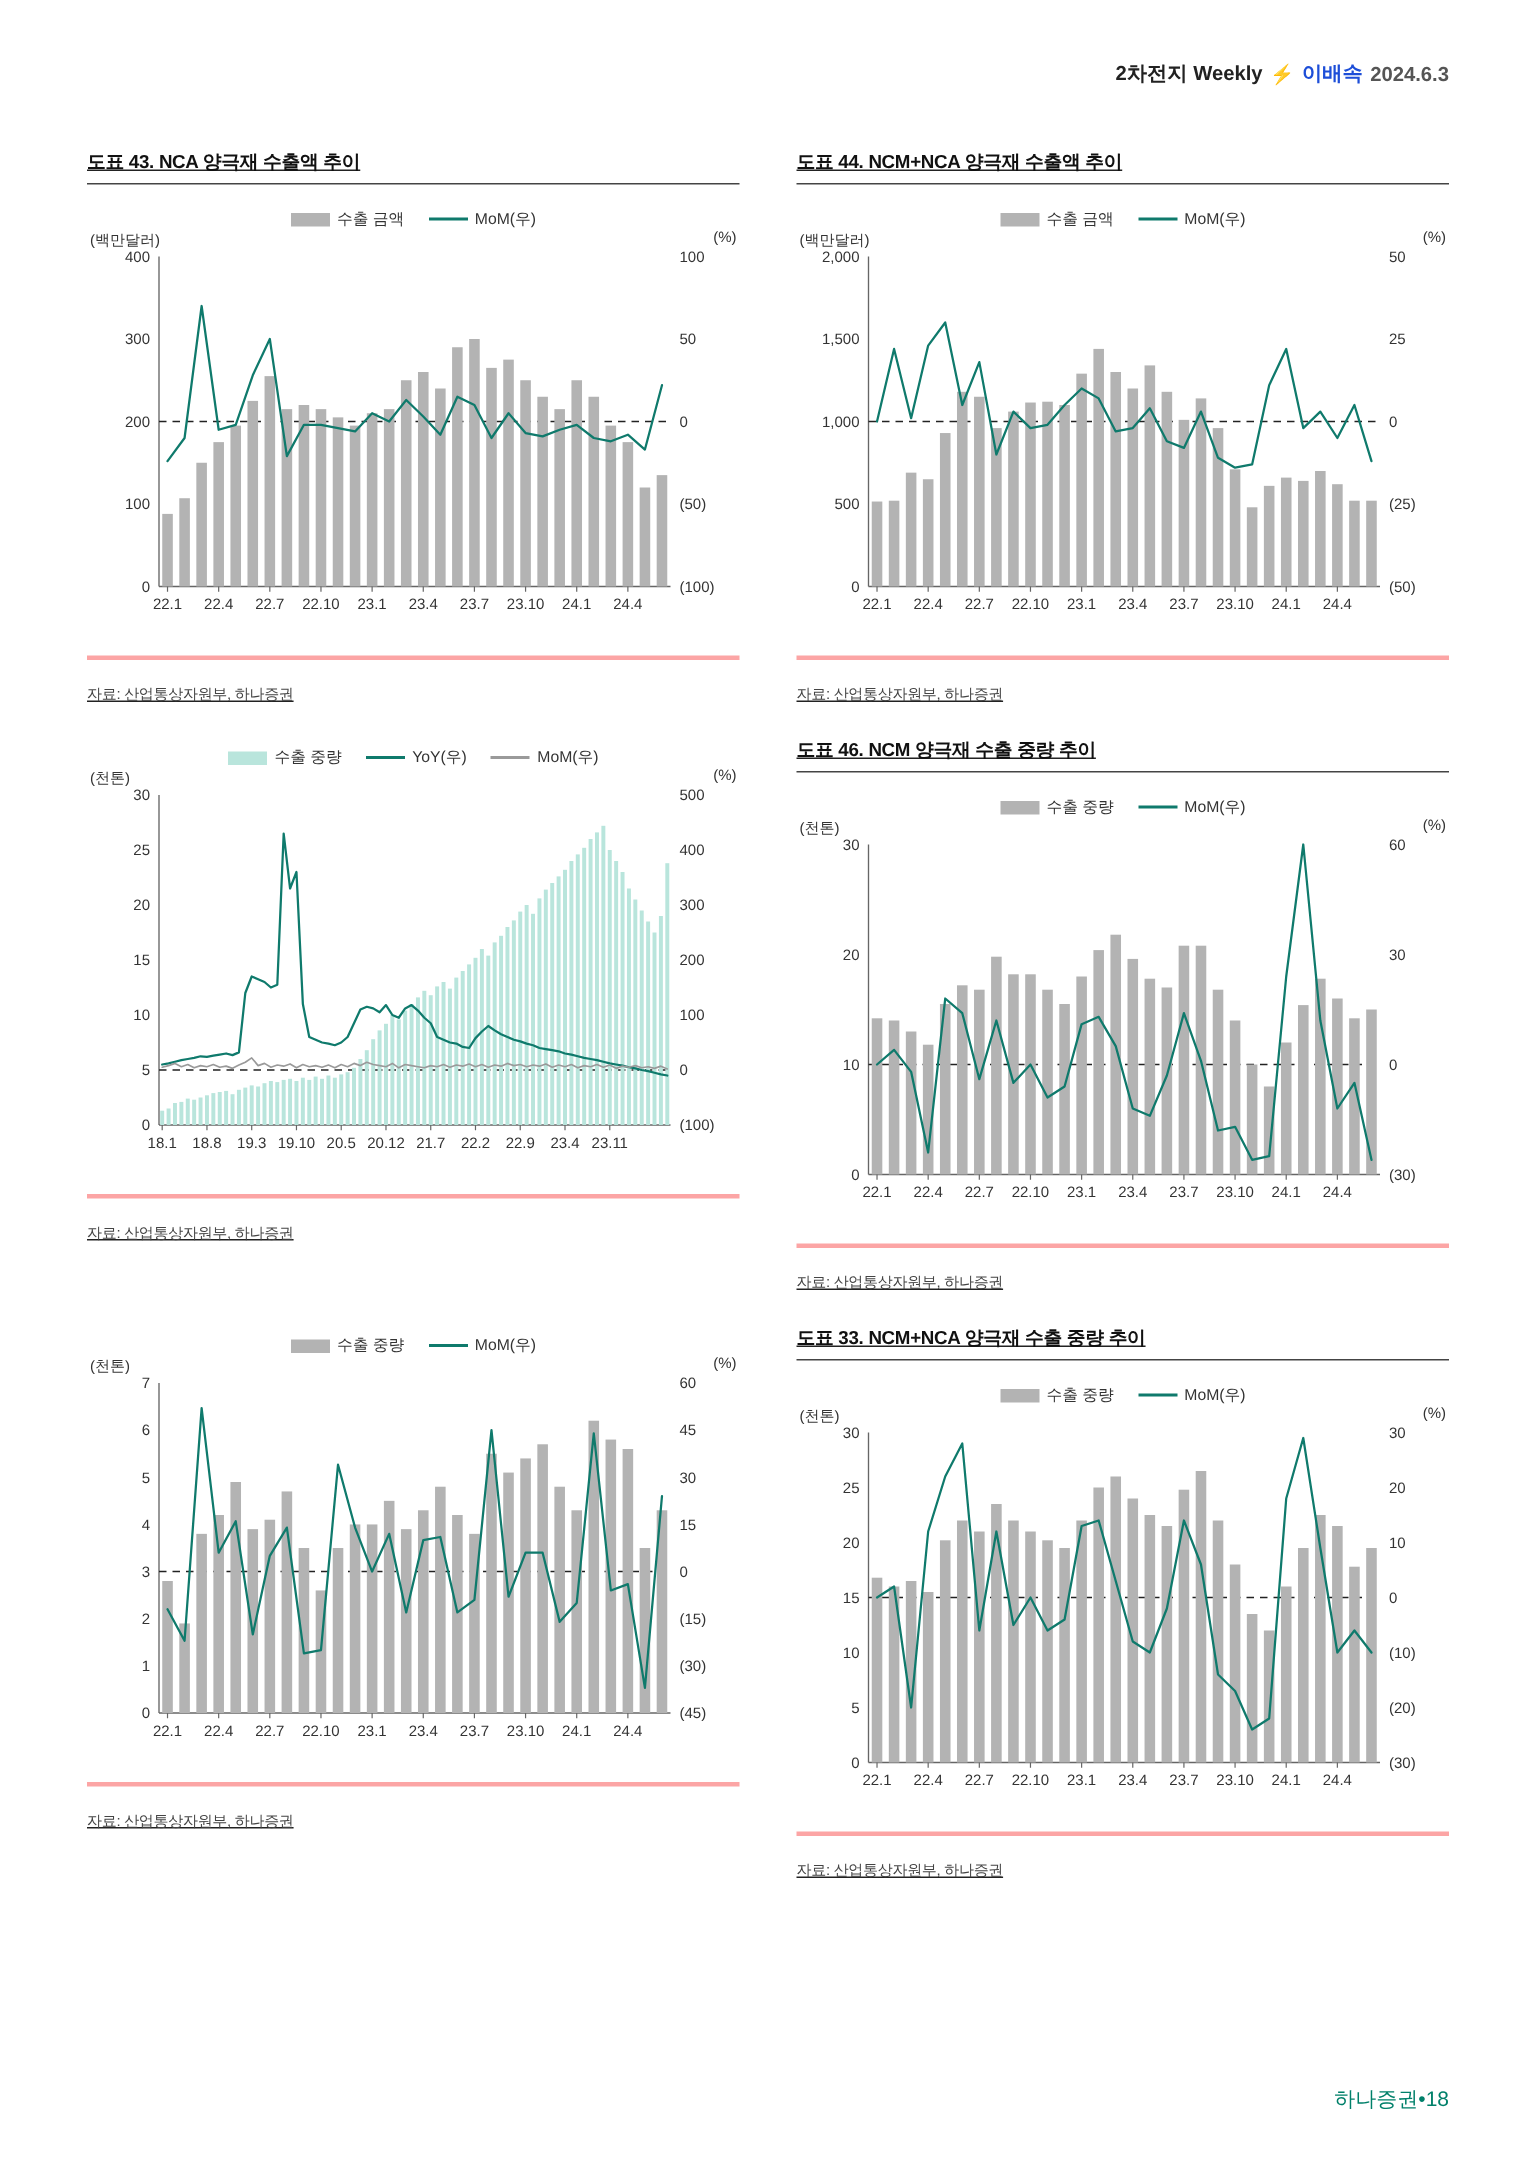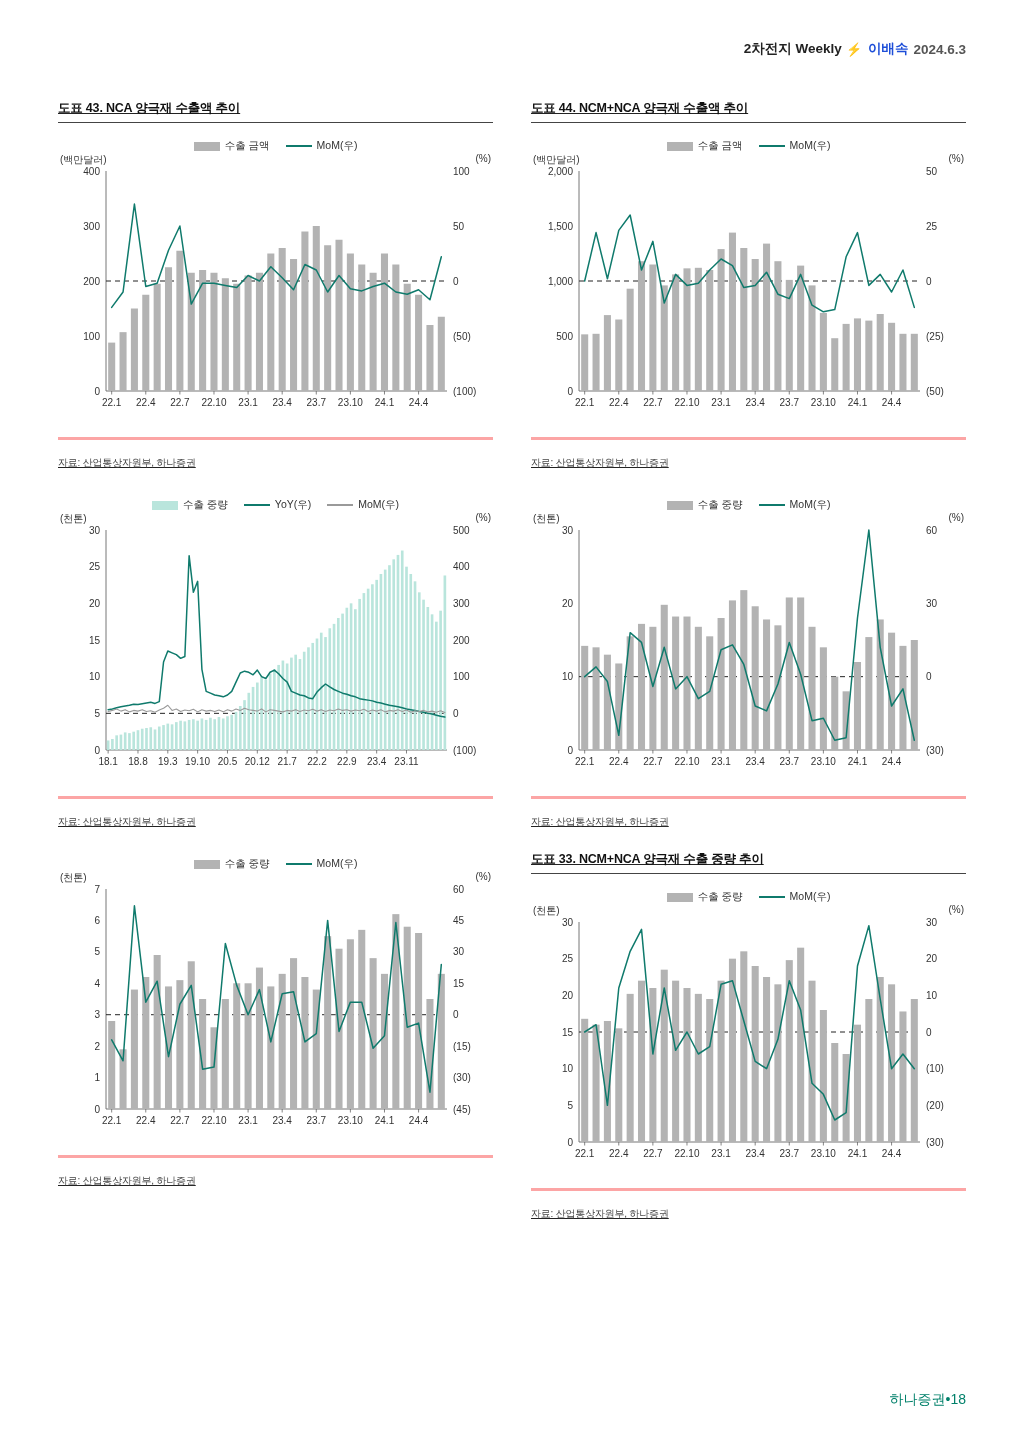--- a/index.html
+++ b/index.html
@@ -378,20 +378,21 @@
               <line x1="288.83" y1="258" x2="288.83" y2="261.5" stroke="#666" stroke-width="0.8"></line>
               <text x="318.67" y="273" text-anchor="middle" class="tick-x">23.4</text>
               <line x1="318.67" y1="258" x2="318.67" y2="261.5" stroke="#666" stroke-width="0.8"></line>
               <text x="348.51" y="273" text-anchor="middle" class="tick-x">23.11</text>
               <line x1="348.51" y1="258" x2="348.51" y2="261.5" stroke="#666" stroke-width="0.8"></line>
             </svg>
           </div>
         <div class="panel-source">자료: 산업통상자원부, 하나증권</div>
       </div>
       <div class="panel">
+        <div class="panel-title">도표 46. NCM 양극재 수출 중량 추이</div>
         <div class="chart-box" id="box-fig46">
             <div class="legend">
               <div class="item">
                 <span class="swatch-bar"></span>
                 <span>수출 중량</span>
               </div>
               <div class="item">
                 <span class="swatch-line"></span>
                 <span>MoM(우)</span>
               </div>

